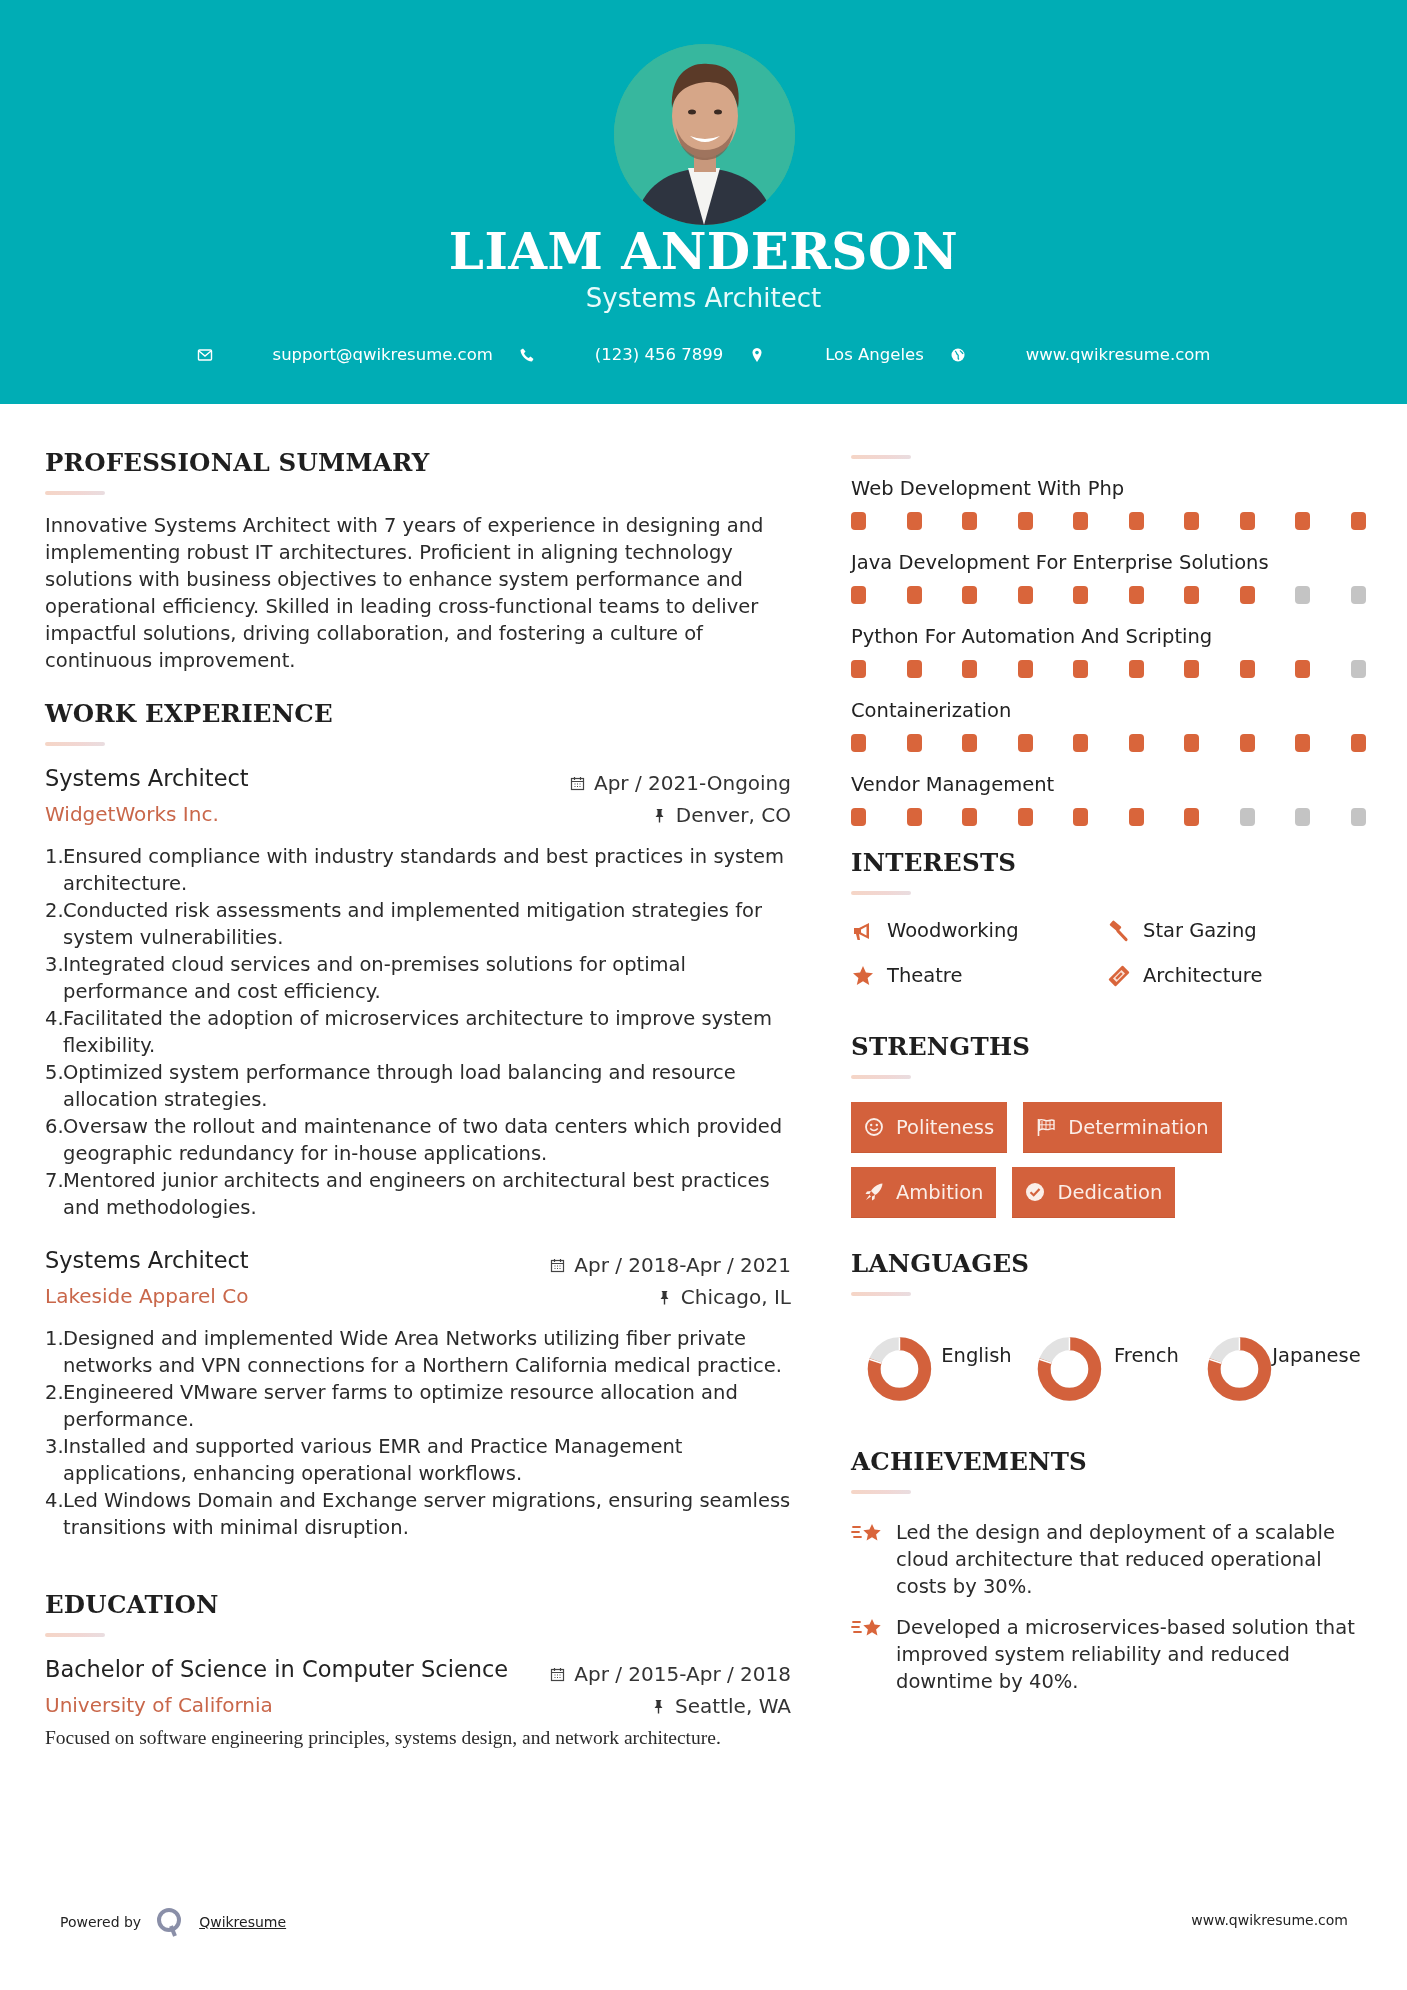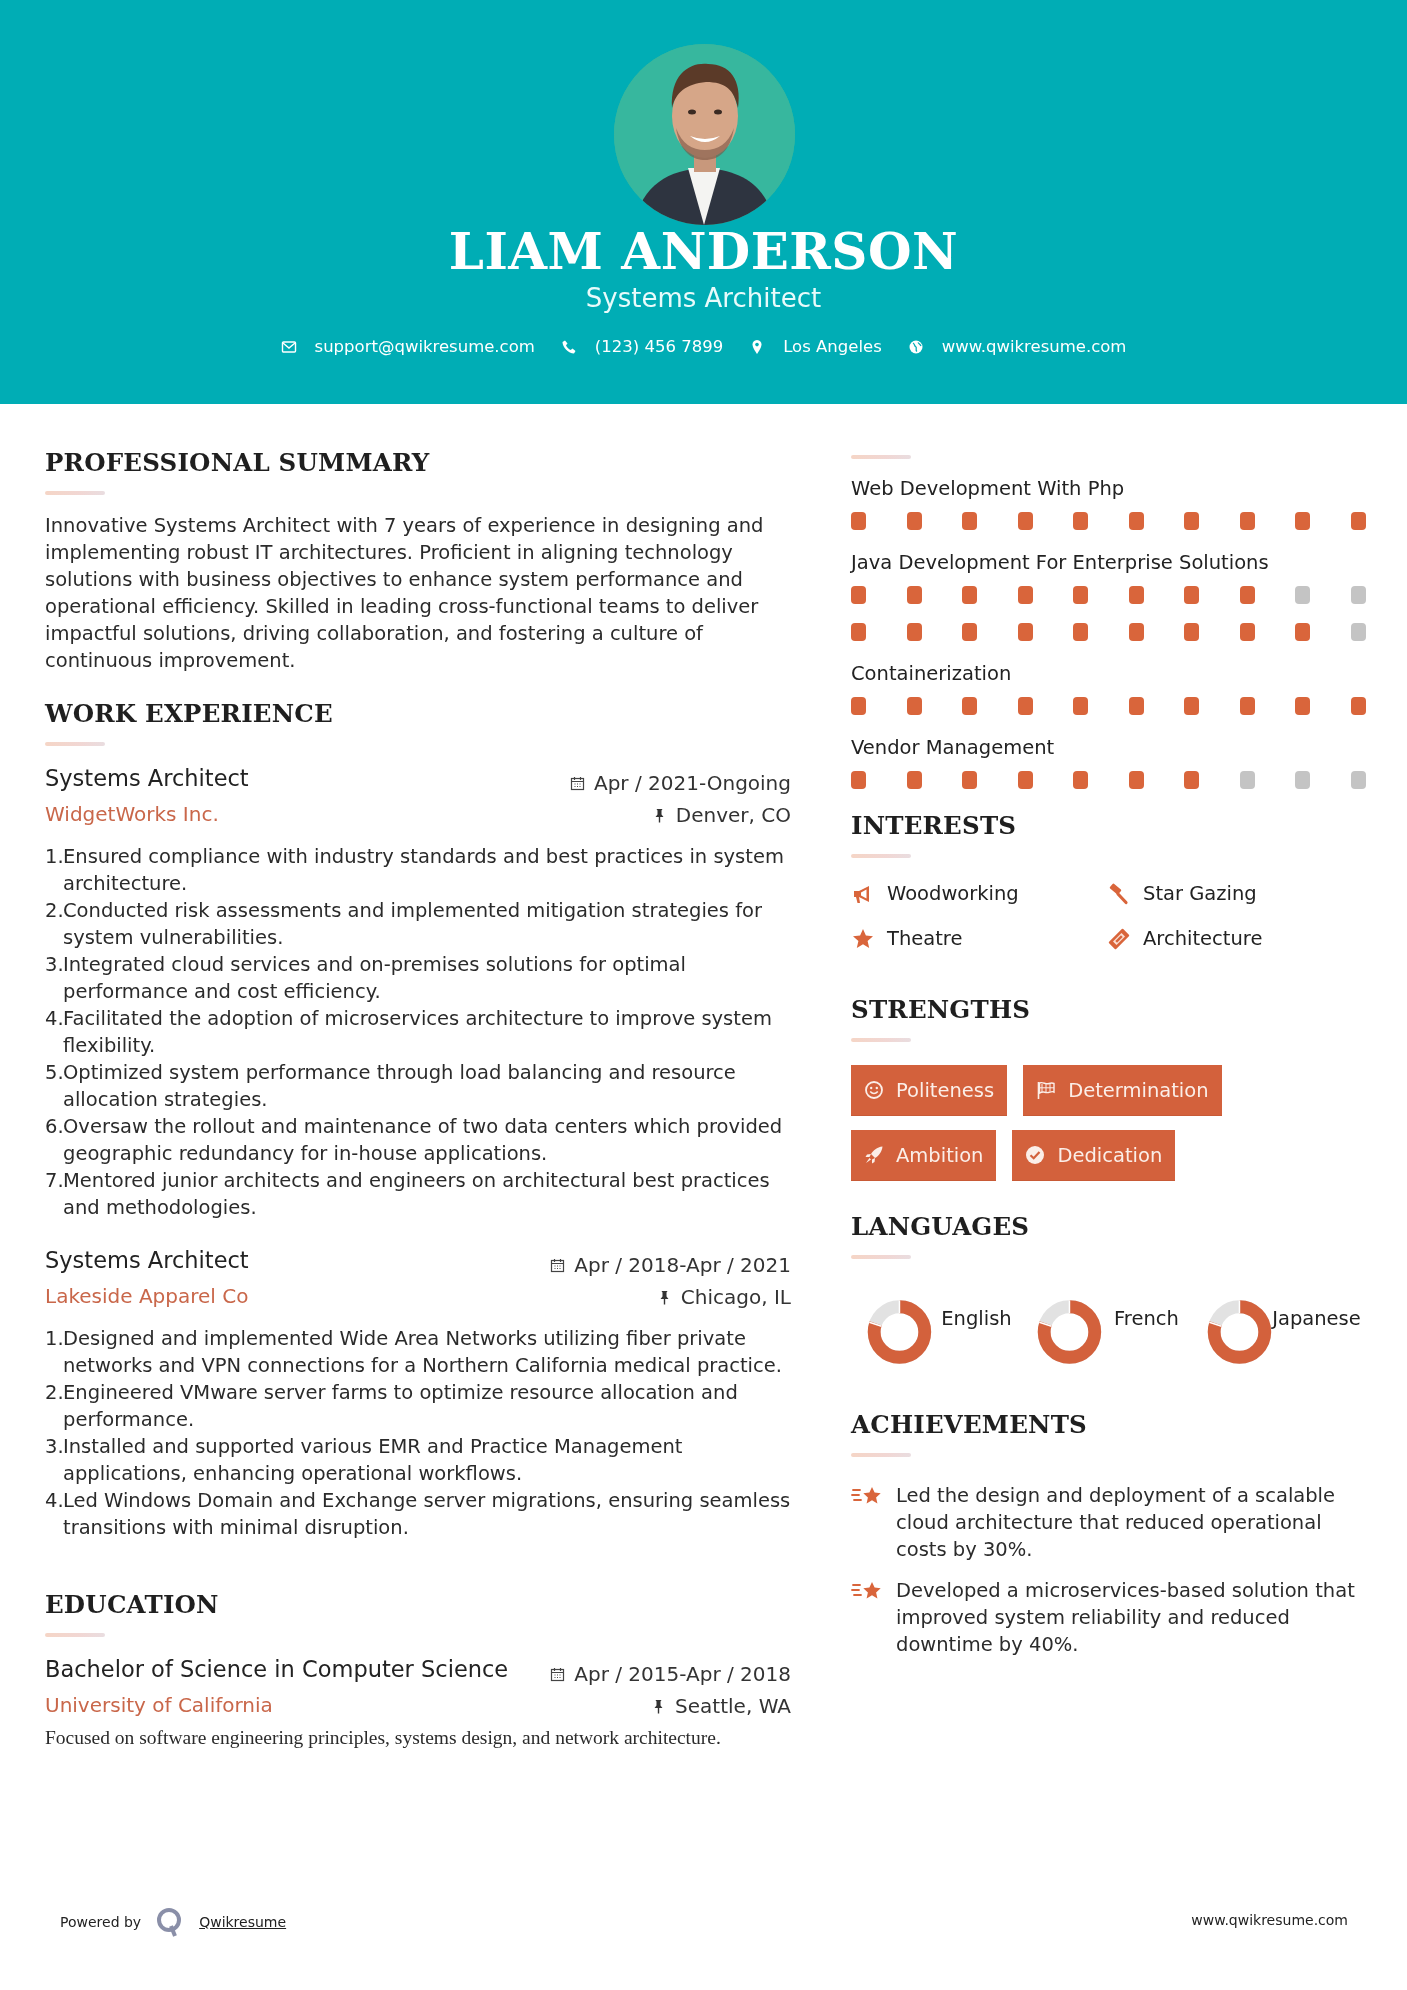--- a/index.html
+++ b/index.html
@@ -11,21 +11,21 @@
   .avatar { position: absolute; left: 614px; top: 44px; width: 181px; height: 181px; border-radius: 50%;
             background: #37b79e; overflow: hidden; }
   .avatar svg { width: 100%; height: 100%; display: block; }
   .name { position: absolute; left: 0; top: 222px; width: 1407px; text-align: center;
           font-family: "DejaVu Serif", "Liberation Serif", serif; font-weight: bold; font-size: 50px;
           color: #ffffff; letter-spacing: 0.5px; }
   .jobtitle { position: absolute; left: 0; top: 283px; width: 1407px; text-align: center;
               font-size: 26px; color: #e8fbfb; }
   .contacts { position: absolute; left: 0; top: 337px; width: 1407px; display: flex; justify-content: center;
               align-items: center; gap: 0; color: #ffffff; font-size: 16.5px; }
-  .contact { display: flex; align-items: center; margin: 0 13px; }
+  .contact { display: flex; align-items: center; margin: 8px 13px; gap: 42px; }
   .contact .ic { width: 16px; height: 16px; margin-right: 18px; display: inline-flex; align-items: center; justify-content: center; }
   .contact .ic svg { width: 16px; height: 16px; }
 
   
   .left { position: absolute; left: 45px; top: 445px; width: 746px; }
   .right { position: absolute; left: 851px; top: 445px; width: 516px; }
 
   .sec-title { font-family: "DejaVu Serif", "Liberation Serif", serif; font-weight: bold; font-size: 24.5px;
                color: #1f1f1f; letter-spacing: 0.2px; line-height: 36px; }
   .sec-rule { width: 60px; height: 4px; margin-top: 10px; border-radius: 2px;
@@ -313,20 +313,21 @@
             <span class="dot"></span>
             <span class="dot"></span>
             <span class="dot"></span>
             <span class="dot"></span>
             <span class="dot"></span>
             <span class="dot off"></span>
             <span class="dot off" style="margin-right: 0px;"></span>
           </div>
       </div>
       <div class="skill">
+        <div class="skill-name">Python For Automation And Scripting</div>
         <div class="dots">
             <span class="dot"></span>
             <span class="dot"></span>
             <span class="dot"></span>
             <span class="dot"></span>
             <span class="dot"></span>
             <span class="dot"></span>
             <span class="dot"></span>
             <span class="dot"></span>
             <span class="dot"></span>

